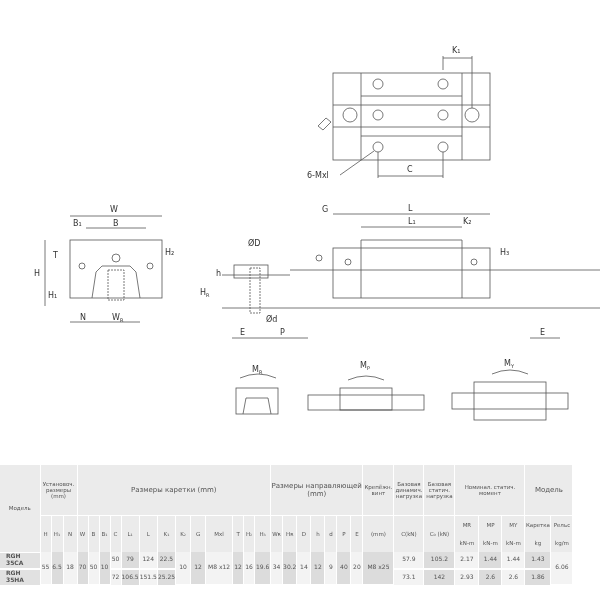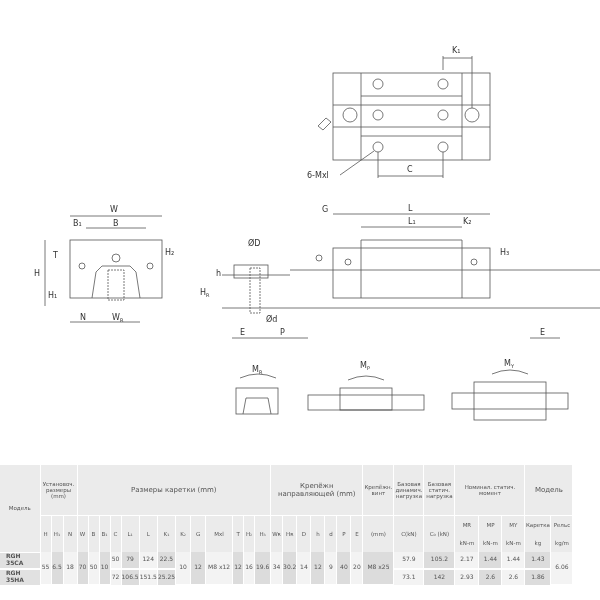--- a/index.html
+++ b/index.html
@@ -163,21 +163,21 @@
         <col style="width:23px">
         <col style="width:23px">
     <col style="width:26px">
         <col style="width:22px">
   </colgroup>
   <thead>
     <tr class="r1">
       <th rowspan="3">Модель</th>
       <th colspan="3">Установоч. размеры (mm)</th>
       <th colspan="13" class="hdr-big">Размеры каретки (mm)</th>
-      <th colspan="7" class="hdr-big">Крепёжн направляющей (mm)</th>
+      <th colspan="7" class="hdr-big">Размеры направляющей (mm)</th>
       <th>Крепёжн. винт</th>
       <th>Базовая динамич. нагрузка</th>
       <th>Базовая статич. нагрузка</th>
       <th colspan="3">Номинал. статич. момент</th>
       <th colspan="2" class="hdr-big">Модель</th>
     </tr>
     <tr class="r2">
       <th rowspan="2">H</th>
       <th rowspan="2">H₁</th>
       <th rowspan="2">N</th>

